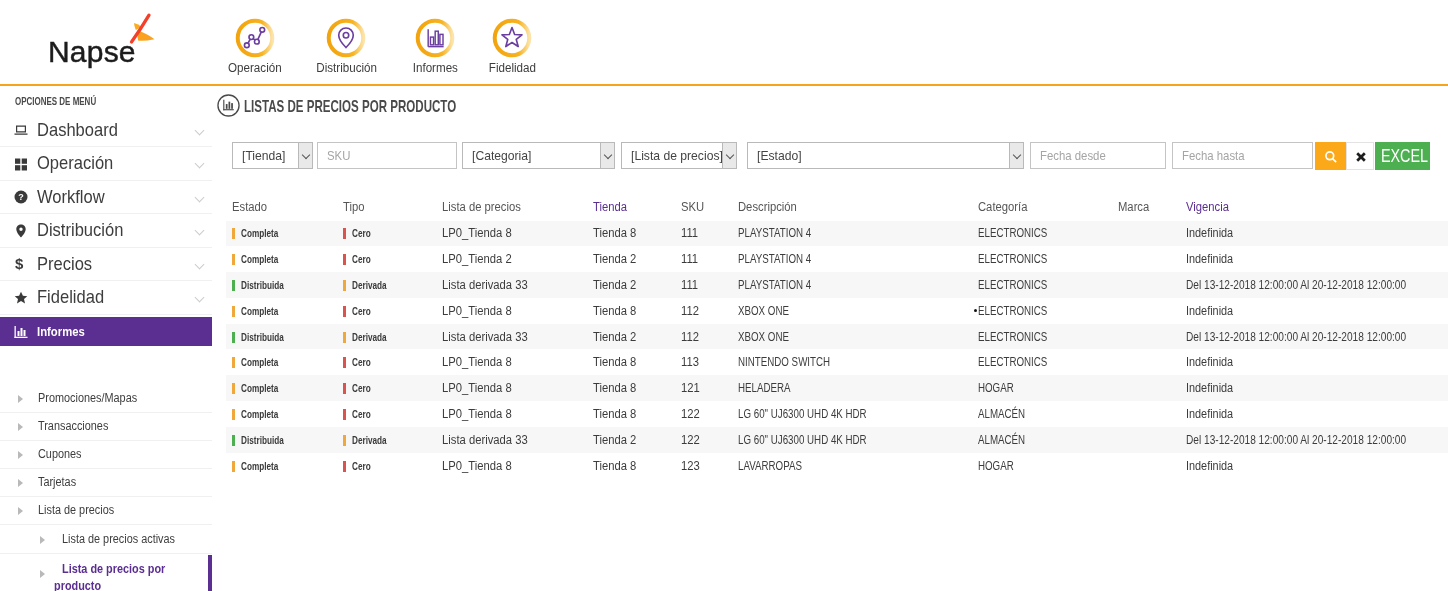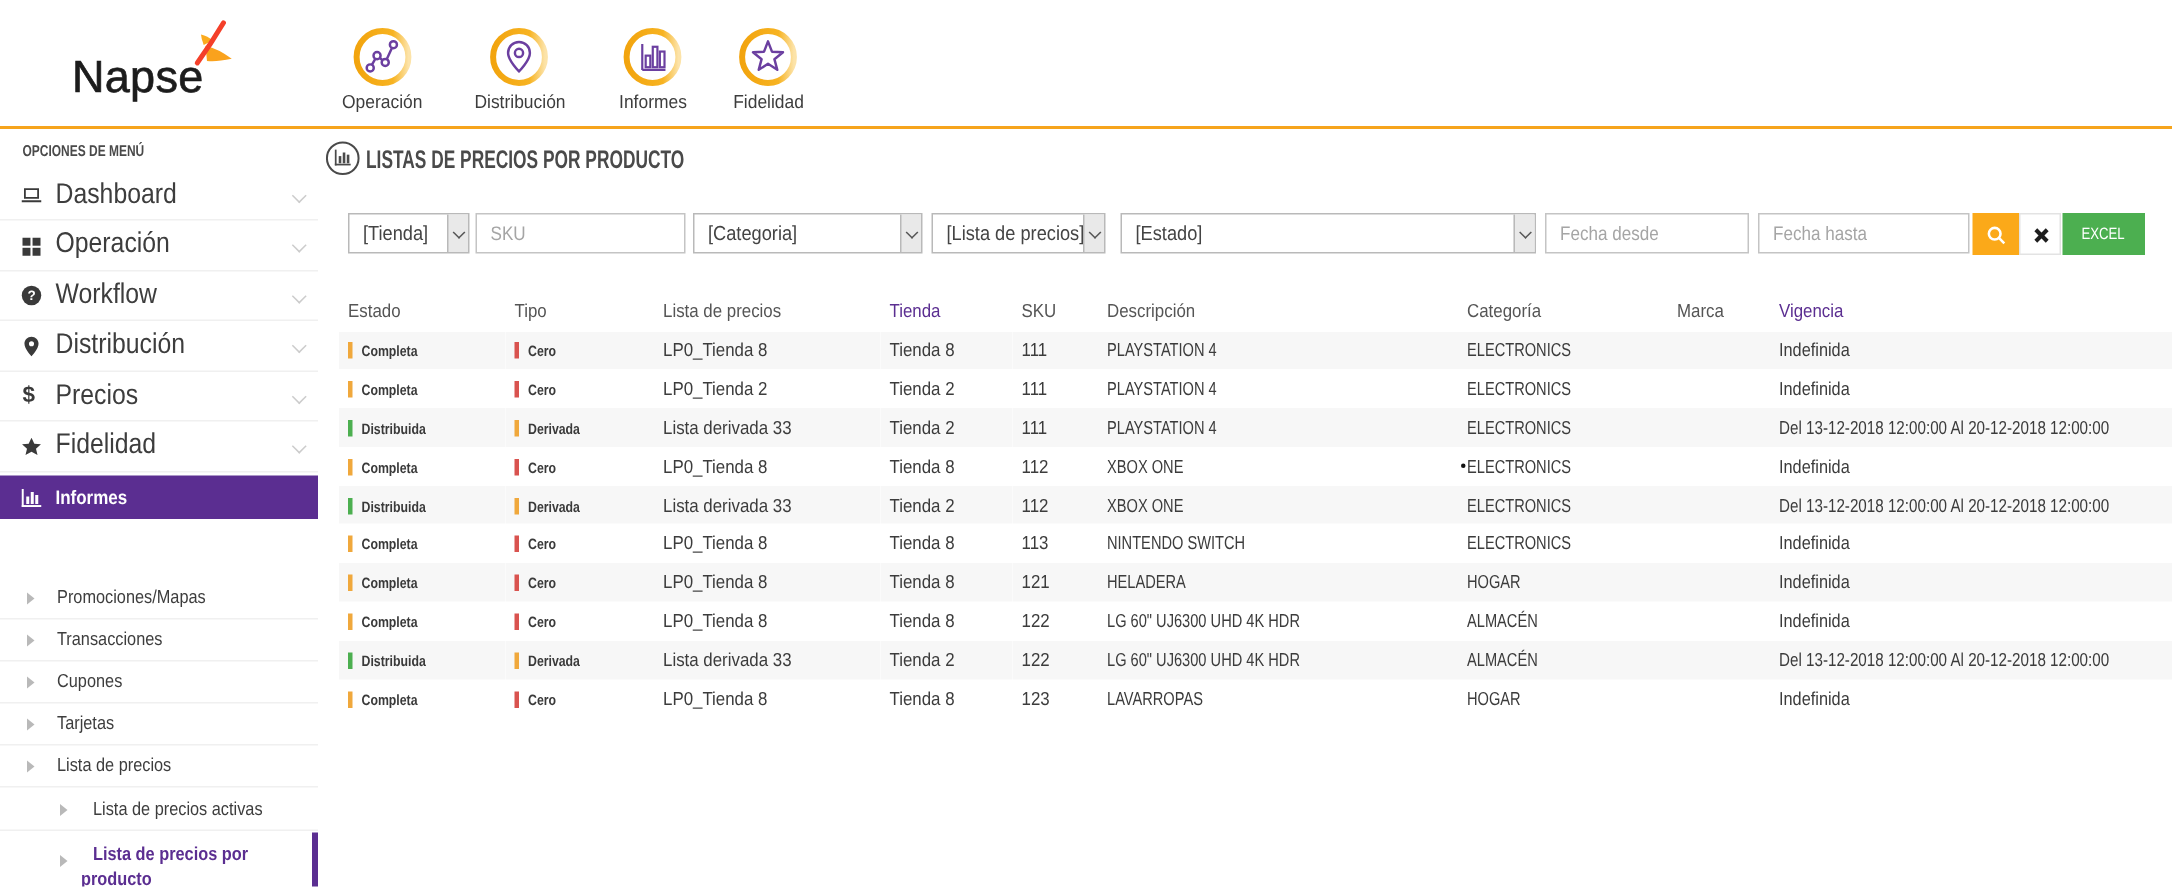--- a/index.html
+++ b/index.html
@@ -51,21 +51,21 @@
 .fsel .sbtn:before { content:""; position:absolute; left:3.5px; top:8.5px; width:5px; height:5px;
   border-right:1.2px solid #555; border-bottom:1.2px solid #555; transform:rotate(45deg); }
 .finp { position:absolute; top:142px; height:27px; border:1px solid #c4c4c4; background:#fff; }
 .finp .ptx { position:absolute; left:9px; top:0; line-height:25px; font-size:13px; color:#a5a5a5; }
 .finp .ptx span { display:inline-block; transform:scaleX(0.875); transform-origin:0 50%; white-space:nowrap; }
 
 #btn-search { position:absolute; left:1315px; top:142px; width:31px; height:28px; background:#fba919; }
 #btn-x { position:absolute; left:1346px; top:142px; width:28px; height:28px; background:#fff;
   border:1px solid #e3e3e3; }
 #btn-excel { position:absolute; left:1375px; top:142px; width:55px; height:28px; background:#4caf50;
-  text-align:center; font-size:11px; line-height:28px; color:#fff; }
+  text-align:center; font-size:18px; line-height:28px; color:#fff; }
 #btn-excel span { display:inline-block; transform:scaleX(0.8); transform-origin:50% 50%; }
 
 
 #tbl { position:absolute; left:226px; top:193px; width:1222px; border-collapse:collapse; table-layout:fixed; }
 #tbl th { height:27.5px; font-size:12.5px; font-weight:normal; color:#555; text-align:left;
   padding:0 0 0 6px; vertical-align:middle; }
 #tbl th span { display:inline-block; transform:scaleX(0.9); transform-origin:0 50%; white-space:nowrap; }
 #tbl th.sorted { color:#5b2e91; font-weight:normal; }
 #tbl td { height:25.8px; font-size:12.5px; color:#3c3c3c; padding:0 0 0 6px; vertical-align:middle;
   white-space:nowrap; overflow:hidden; }

